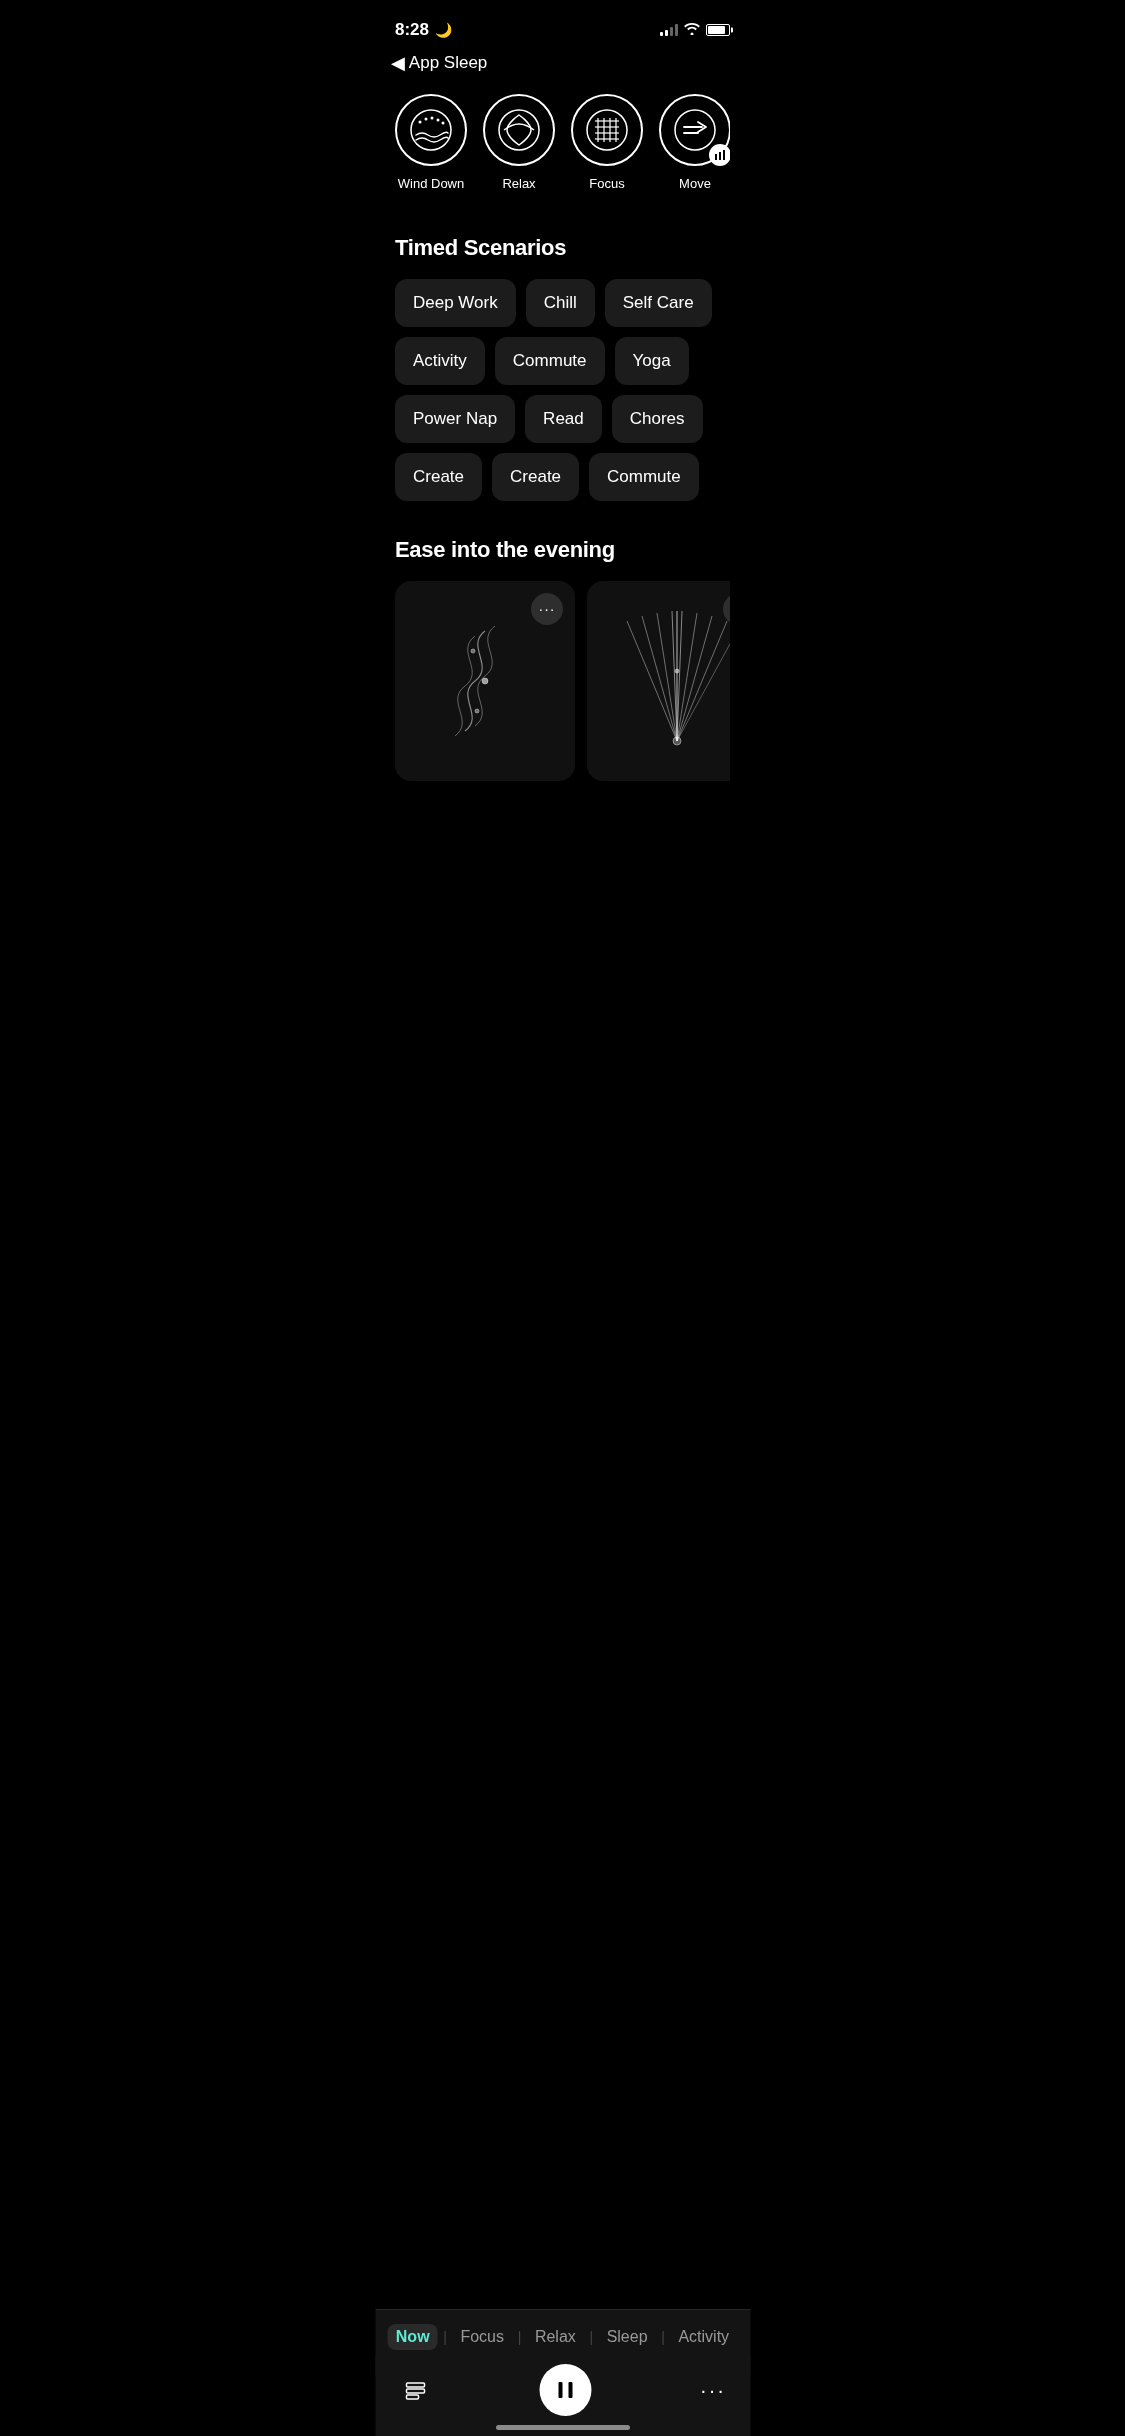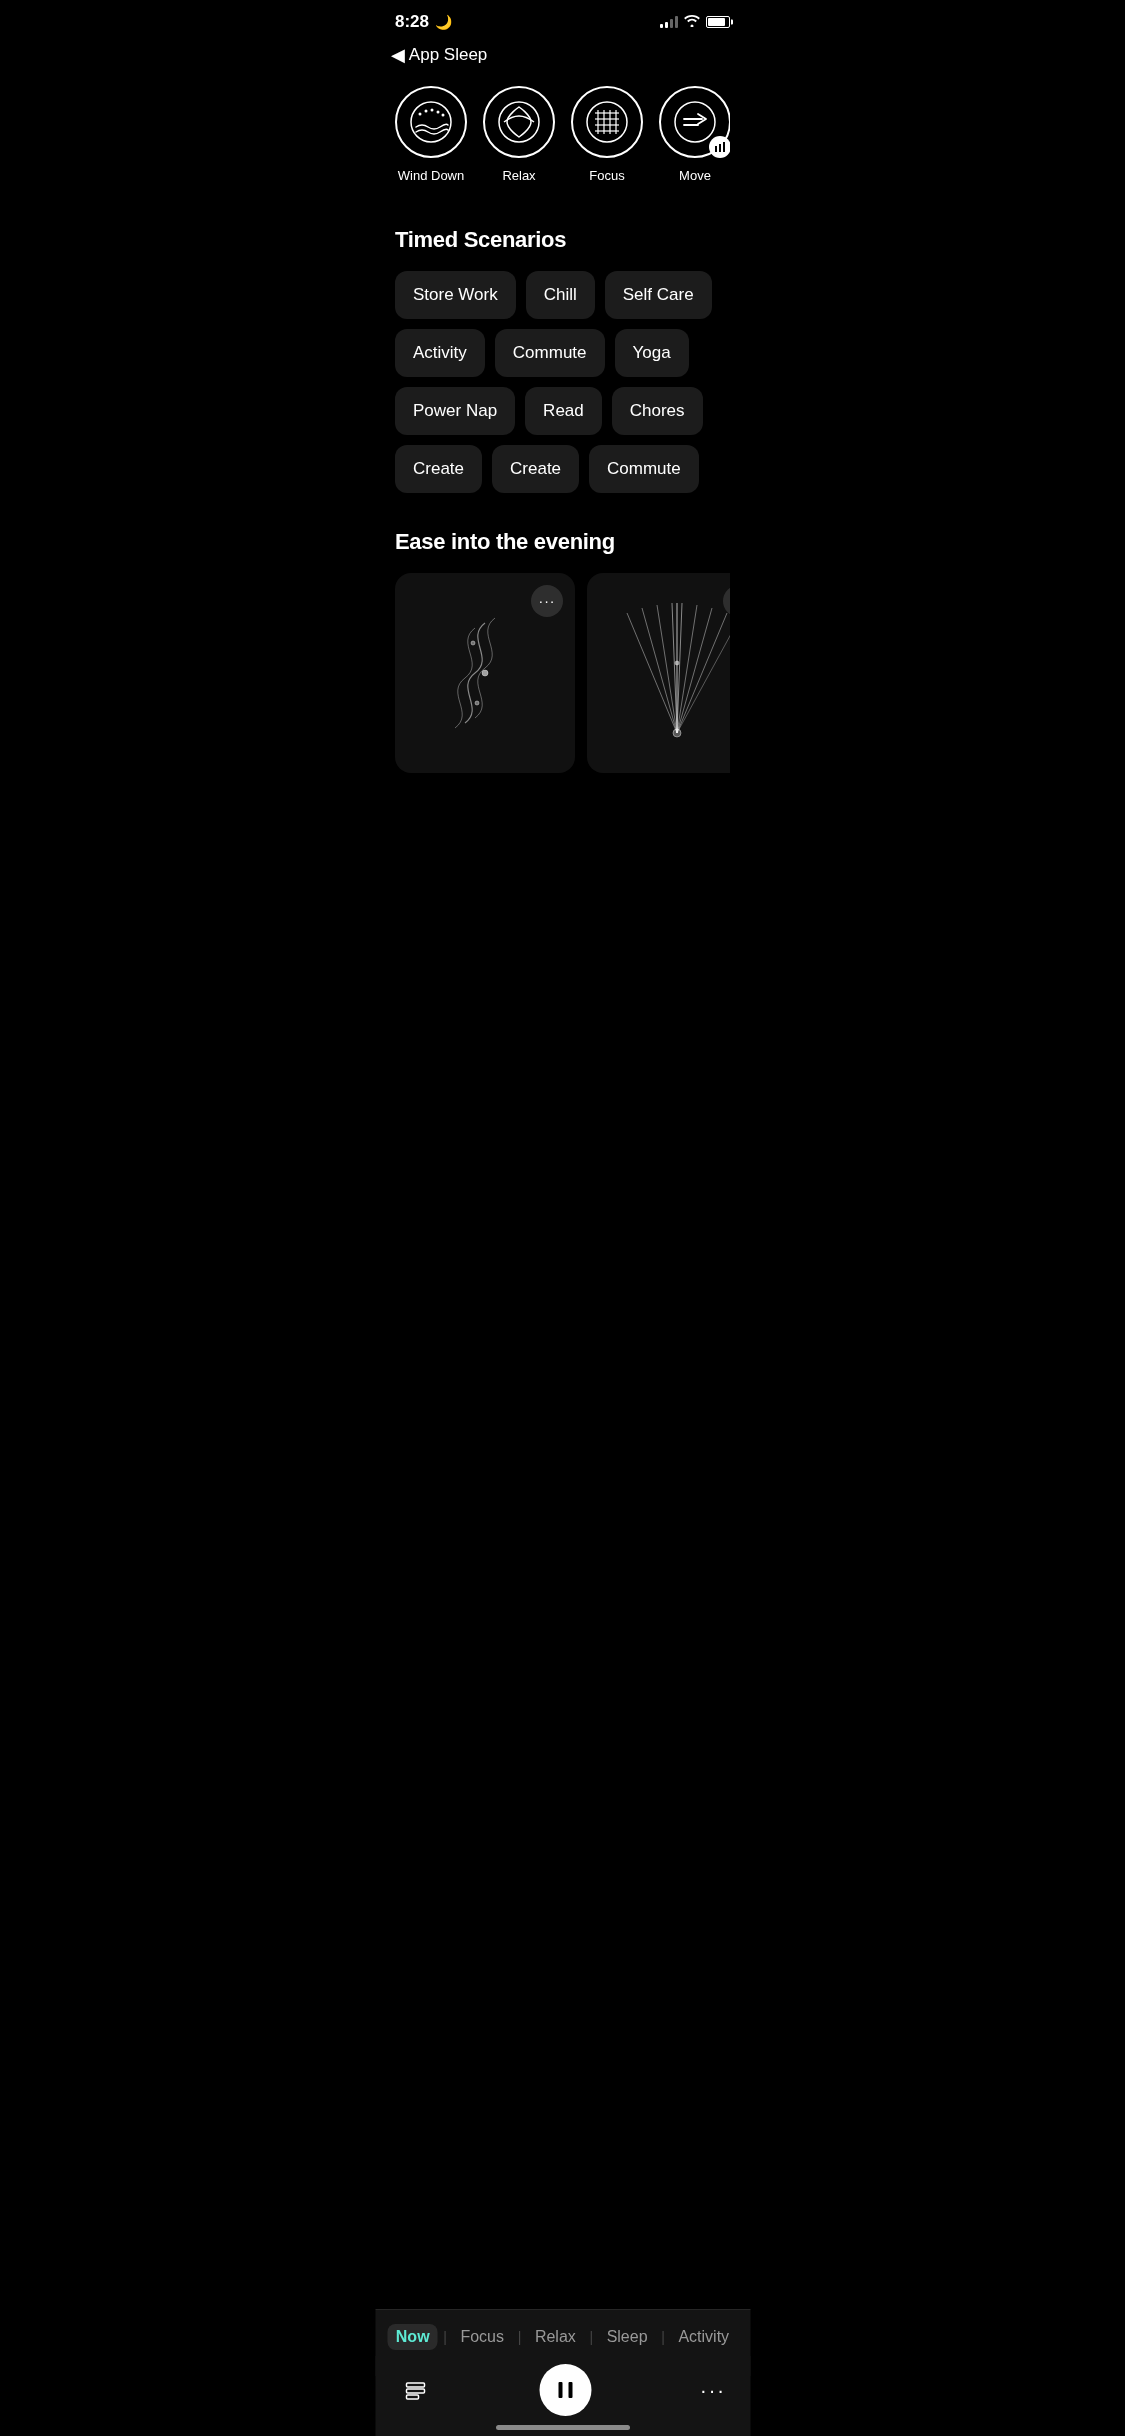--- a/index.html
+++ b/index.html
@@ -14,21 +14,21 @@
       margin: 0 auto;
       overflow-x: hidden;
       position: relative;
     }
 
     
     .status-bar {
       display: flex;
       justify-content: space-between;
       align-items: center;
-      padding: 12px 20px 6px;
+      padding: 20px 20px 6px;
       font-size: 15px;
       font-weight: 600;
     }
     .status-left {
       display: flex;
       align-items: center;
       gap: 6px;
     }
     .status-time { font-size: 17px; font-weight: 600; }
     .moon-icon { font-size: 14px; }
@@ -445,21 +445,21 @@
           </svg>
         </div>
       </div>
       <span class="category-label">Move</span>
     </div>
 
   </div>
 
   <div class="section-title">Timed Scenarios</div>
   <div class="scenarios-grid">
-    <div class="scenario-tag">Store Work</div>
+    <div class="scenario-tag">Deep Work</div>
     <div class="scenario-tag">Chill</div>
     <div class="scenario-tag">Self Care</div>
     <div class="scenario-tag">Activity</div>
     <div class="scenario-tag">Commute</div>
     <div class="scenario-tag">Yoga</div>
     <div class="scenario-tag">Power Nap</div>
     <div class="scenario-tag">Read</div>
     <div class="scenario-tag">Chores</div>
     <div class="scenario-tag">Create</div>
     <div class="scenario-tag">Create</div>

